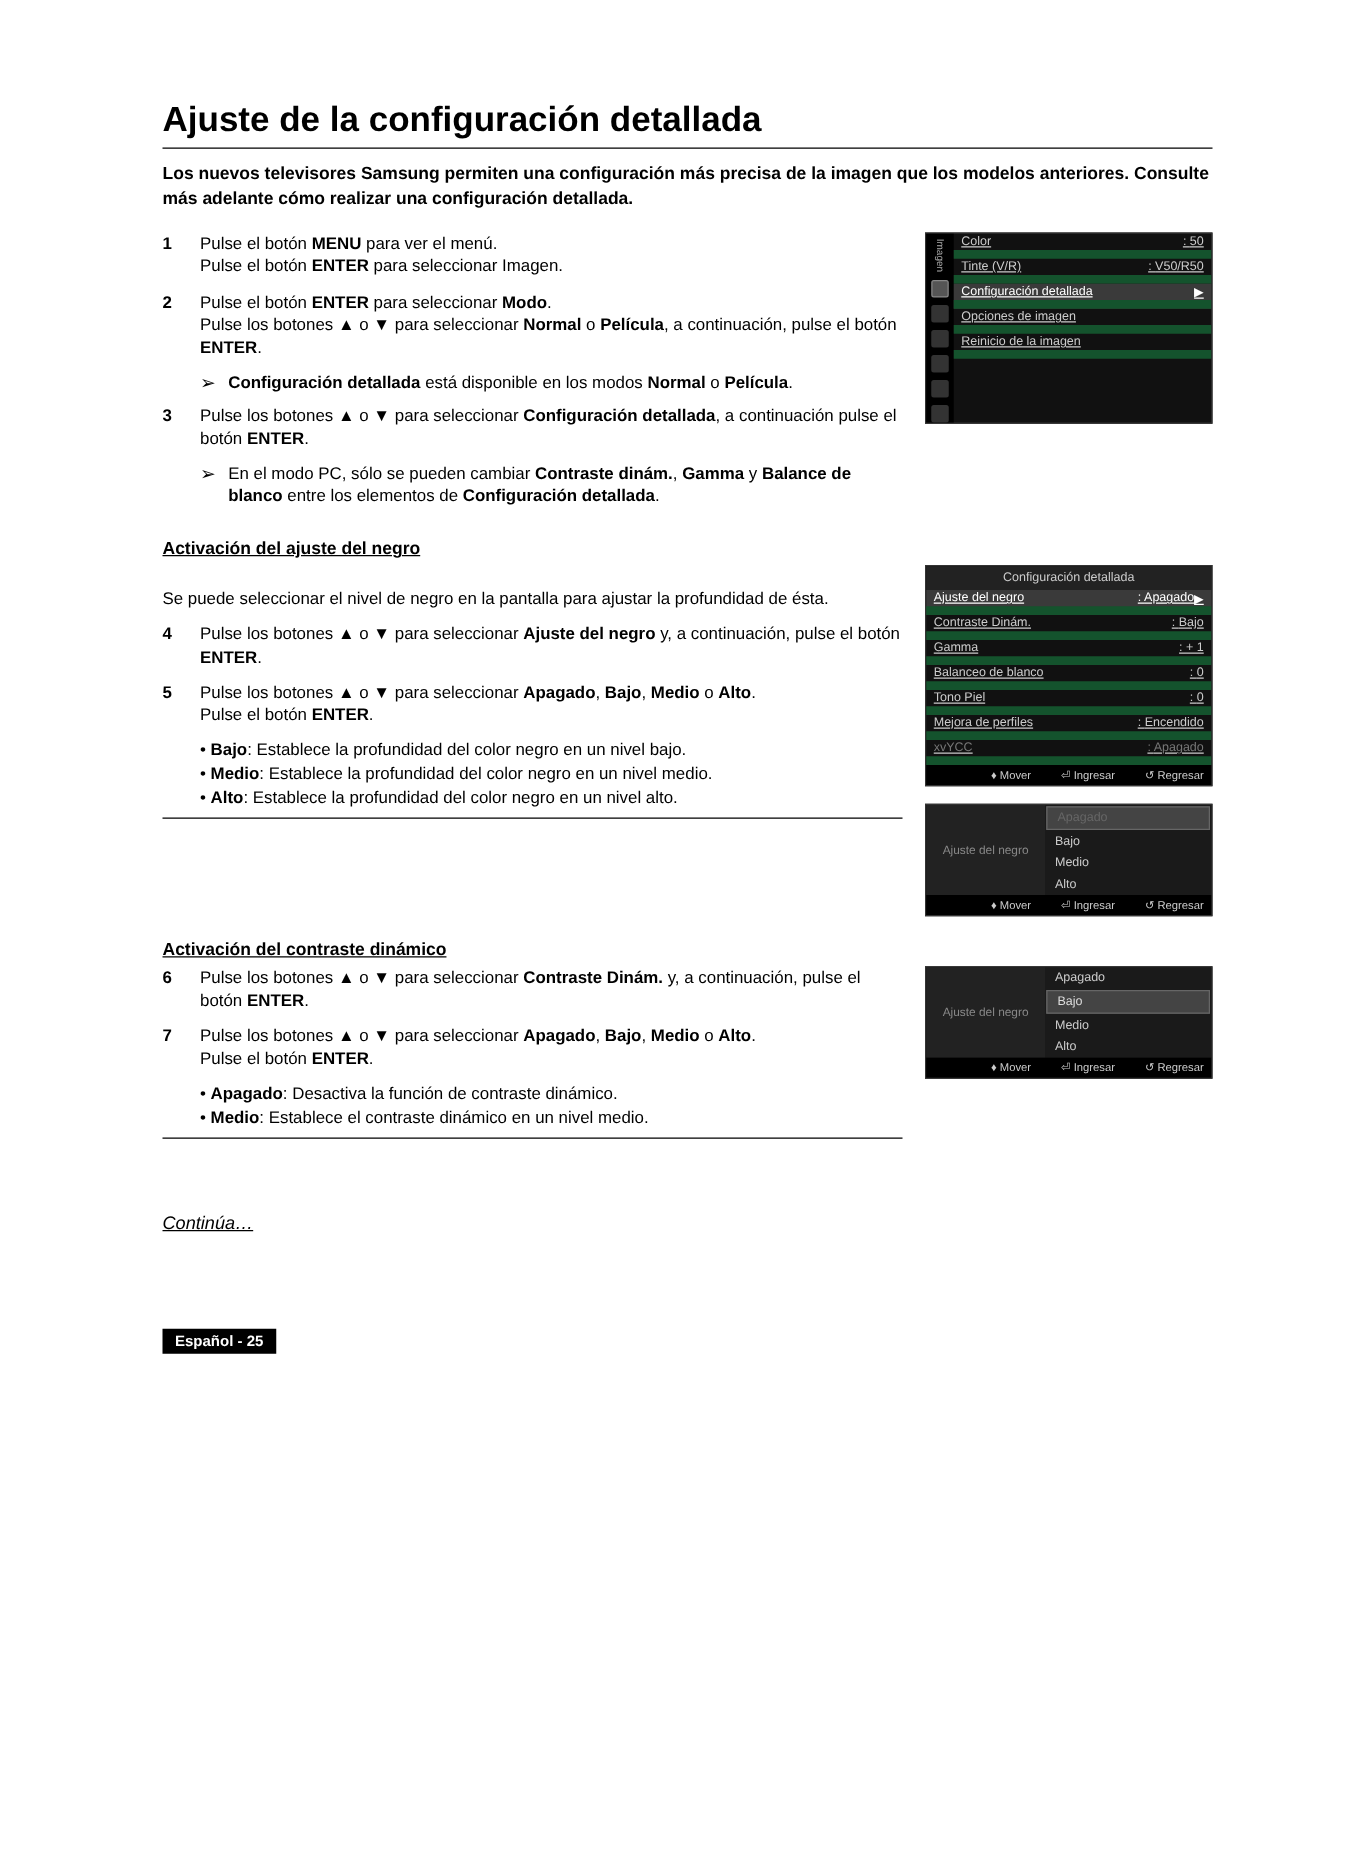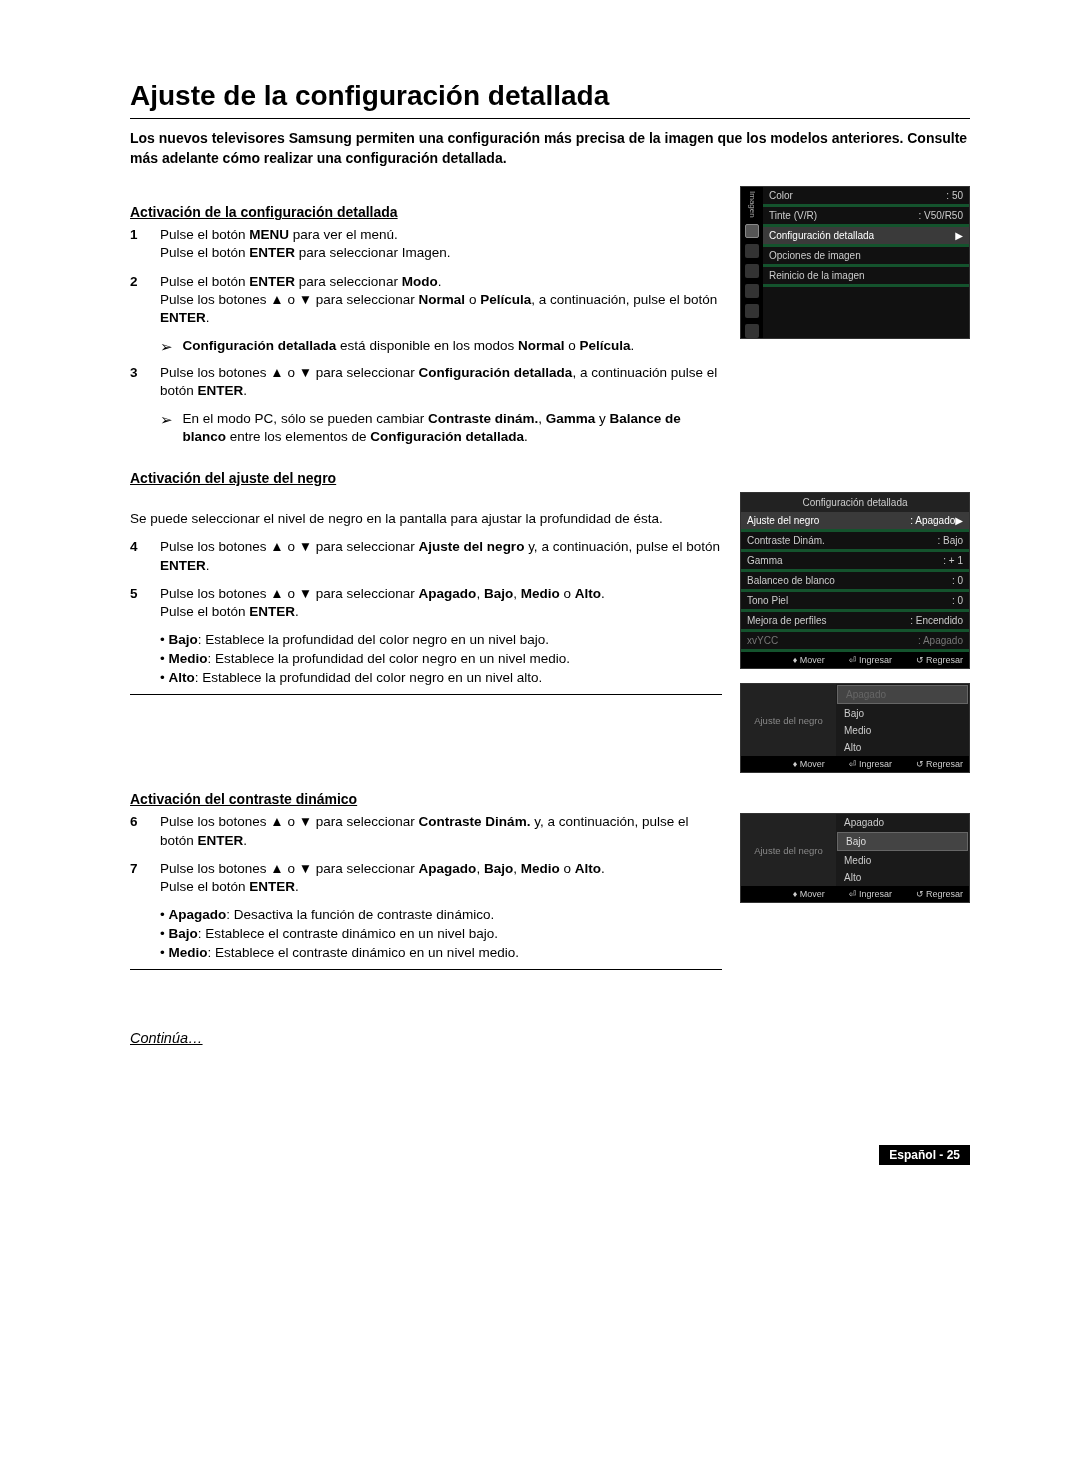--- a/index.html
+++ b/index.html
@@ -22,26 +22,26 @@
   ol.steps { list-style: none; }
   ol.steps > li { display: flex; gap: 18px; margin-bottom: 10px; line-height: 1.35; }
   ol.steps > li > .num { font-weight: bold; width: 12px; flex-shrink: 0; }
   ol.steps > li > .body { flex: 1; }
   .arrow-note { display: flex; gap: 10px; margin: 6px 0 6px 30px; line-height: 1.35; }
   .arrow-note .arr { font-size: 15px; }
   ul.bullets { list-style: none; margin: 6px 0 6px 30px; }
   ul.bullets li { line-height: 1.4; }
   ul.bullets li::before { content: "• "; }
   .continue { text-align: left; font-style: italic; margin-top: 50px; font-size: 14.5px; text-decoration: underline; }
-  .footer { text-align: right; margin-top: 101px; }
+  .footer { text-align: left; margin-top: 78px; }
   .footer span { background: #000; color: #fff; padding: 3px 10px; font-size: 12px; font-weight: bold; }
 
   
   .osd { background: #111; color: #ccc; font-size: 10px; border: 1px solid #333; }
-  .osd .row { display: flex; align-items: center; height: 20px; padding: 0 6px; border-bottom: 3px solid #14532d; }
+  .osd .row { display: flex; align-items: center; height: 20px; padding: 0 6px; border-bottom: 7px solid #14532d; text-decoration: underline; }
   .osd .row.hi { background: #3a3a3a; color: #fff; }
   .osd .row .lab { flex: 1; }
   .osd .row .val::before { content: ": "; }
   .osd .row .caret { margin-left: auto; color: #fff; }
   .osd .title { text-align: center; padding: 4px 0; background: #222; font-size: 10px; }
   .osd .footerbar { display: flex; justify-content: flex-end; gap: 24px; padding: 3px 6px; font-size: 9px; background: #000; }
   .osd .footerbar span::before { content: ""; }
   .osd1 { display: flex; }
   .osd1 .sidebar { width: 22px; background: #000; display: flex; flex-direction: column; align-items: center; padding-top: 4px; gap: 6px; }
   .osd1 .sidebar .vtext { writing-mode: vertical-rl; font-size: 8px; color: #aaa; }
@@ -58,21 +58,20 @@
 </style>
 </head>
 <body>
 
 <h1>Ajuste de la configuración detallada</h1>
 <hr class="thin-rule">
 <p class="intro">Los nuevos televisores Samsung permiten una configuración más precisa de la imagen que los modelos anteriores. Consulte más adelante cómo realizar una configuración detallada.</p>
 
 <div class="content-row">
   <div class="text-col">
-    <p class="subhead">Activación de la configuración detallada</p>
     <ol class="steps">
       <li>
         <span class="num">1</span>
         <span class="body">
           <span>Pulse el botón </span><b>MENU</b><span> para ver el menú.</span><br>
           <span>Pulse el botón </span><b>ENTER</b><span> para seleccionar Imagen.</span>
         </span>
       </li>
       <li>
         <span class="num">2</span>
@@ -233,21 +232,20 @@
       <li>
         <span class="num">7</span>
         <span class="body">
           <span>Pulse los botones ▲ o ▼ para seleccionar </span><b>Apagado</b><span>, </span><b>Bajo</b><span>, </span><b>Medio</b><span> o </span><b>Alto</b><span>.</span><br>
           <span>Pulse el botón </span><b>ENTER</b><span>.</span>
         </span>
       </li>
     </ol>
     <ul class="bullets">
       <li><b>Apagado</b><span>: Desactiva la función de contraste dinámico.</span></li>
-      <li><b>Bajo</b><span>: Establece el contraste dinámico en un nivel bajo.</span></li>
       <li><b>Medio</b><span>: Establece el contraste dinámico en un nivel medio.</span></li>
     </ul>
     <hr class="thin-rule">
   </div>
   <div class="osd-col">
     <div class="osd">
       <div class="osd4">
         <div class="left">Ajuste del negro</div>
         <div class="right" id="osd4opts">
             <div class="opt">Apagado</div>

